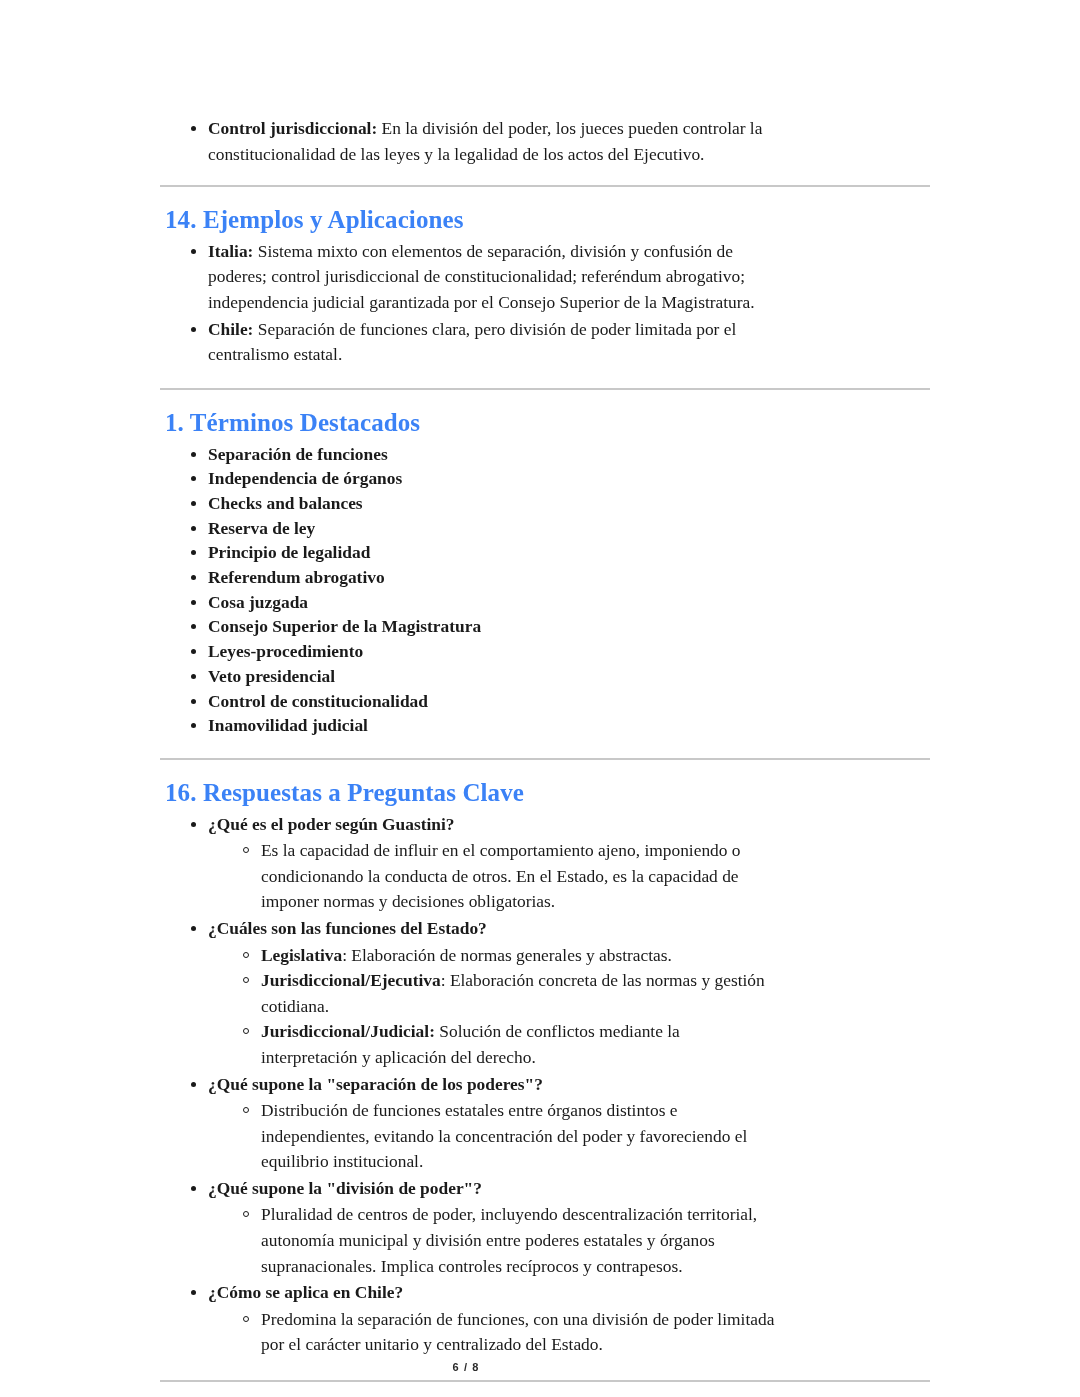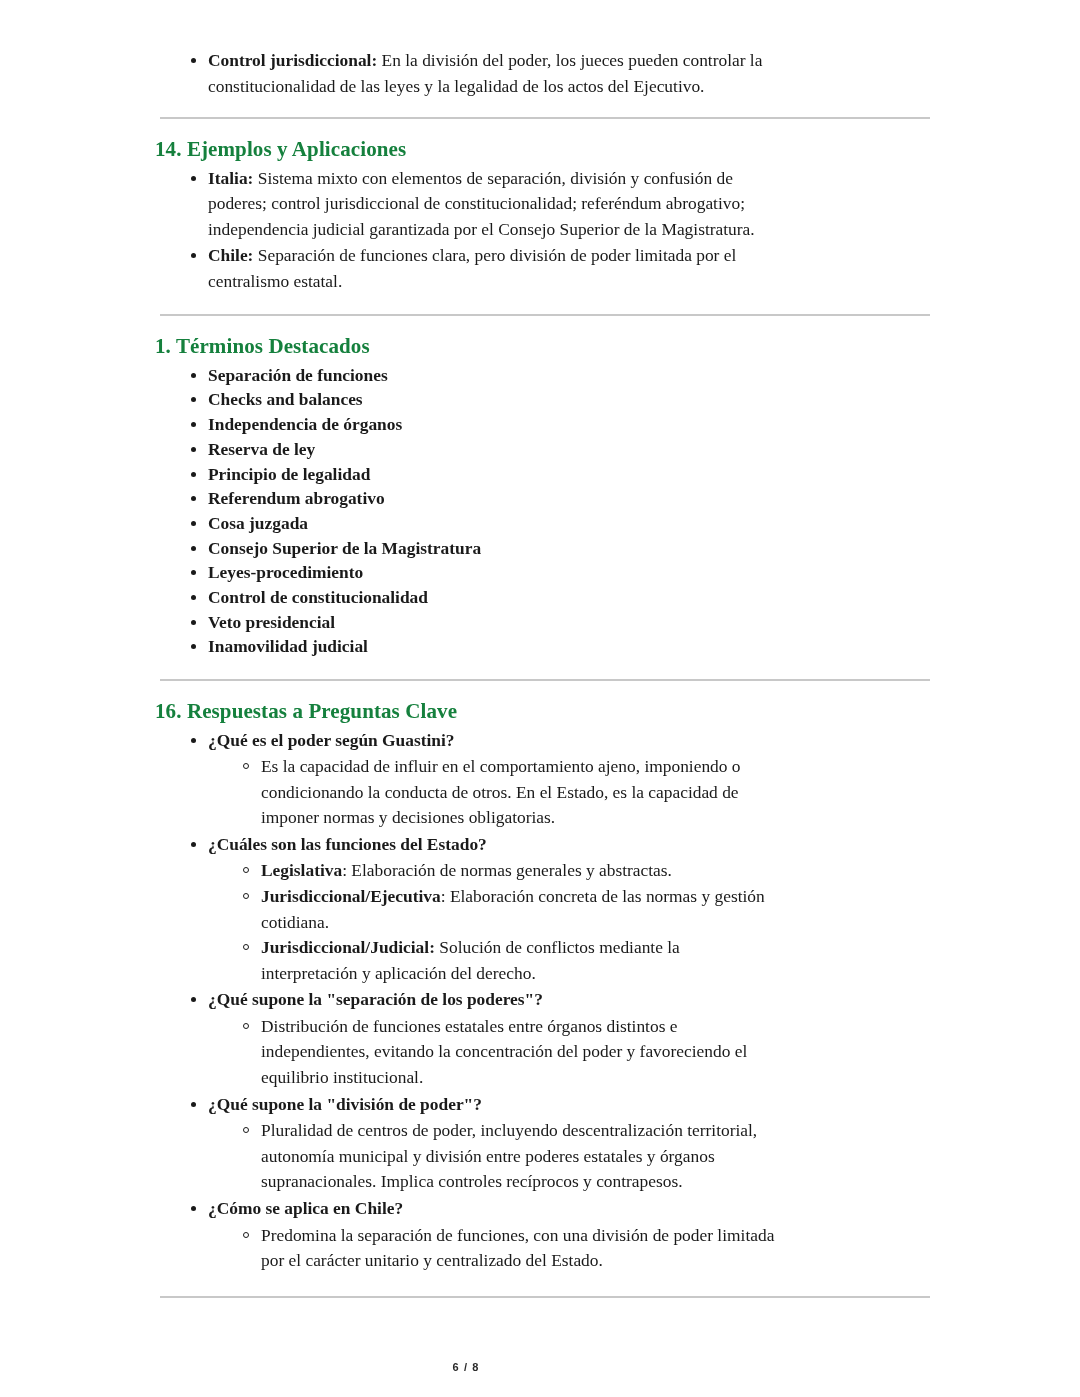--- a/index.html
+++ b/index.html
@@ -13,43 +13,43 @@
     font-family: "Liberation Serif", "DejaVu Serif", serif;
     color: #1a1a1a;
     position: relative;
     overflow: hidden;
   }
   .page {
     position: relative;
     width: 932px;
     height: 1397px;
     box-sizing: border-box;
-    padding: 48px 155px 0 155px;
+    padding: 116px 155px 0 155px;
   }
 
   
   .divider {
     width: 770px;
     height: 0;
     border: 0;
     border-top: 2px solid #c8c8c8;
     margin: 0;
   }
   .divider-top    { margin: 18px 0 0 5px; }
   .divider-mid    { margin: 20px 0 0 5px; }
   .divider-bottom { margin: 22px 0 0 5px; }
 
   
   h2.section-heading {
     font-family: "Liberation Serif", "DejaVu Serif", serif;
-    font-size: 21px;
+    font-size: 25px;
     font-weight: bold;
     letter-spacing: 0.1px;
-    color: #15803d;
-    margin: 16px 0 2px 0;
+    color: #3b82f6;
+    margin: 16px 0 2px 10px;
     padding: 0;
     line-height: 1.35;
   }
 
   
   ul.level1 {
     list-style: none;
     margin: 0;
     padding: 0;
   }
@@ -144,30 +144,30 @@
     <li>
       <span class="lead">Chile:</span><span> Separación de funciones clara, pero división de poder limitada por el centralismo estatal.</span>
     </li>
   </ul>
 
   <hr class="divider divider-mid">
 
   <h2 class="section-heading">1. Términos Destacados</h2>
   <ul class="level1 terms">
     <li><span class="term">Separación de funciones</span></li>
+    <li><span class="term">Independencia de órganos</span></li>
     <li><span class="term">Checks and balances</span></li>
-    <li><span class="term">Independencia de órganos</span></li>
     <li><span class="term">Reserva de ley</span></li>
     <li><span class="term">Principio de legalidad</span></li>
     <li><span class="term">Referendum abrogativo</span></li>
     <li><span class="term">Cosa juzgada</span></li>
     <li><span class="term">Consejo Superior de la Magistratura</span></li>
     <li><span class="term">Leyes-procedimiento</span></li>
+    <li><span class="term">Veto presidencial</span></li>
     <li><span class="term">Control de constitucionalidad</span></li>
-    <li><span class="term">Veto presidencial</span></li>
     <li><span class="term">Inamovilidad judicial</span></li>
   </ul>
 
   <hr class="divider divider-mid">
 
   <h2 class="section-heading">16. Respuestas a Preguntas Clave</h2>
   <ul class="level1">
 
     <li>
       <span class="lead">¿Qué es el poder según Guastini?</span>

